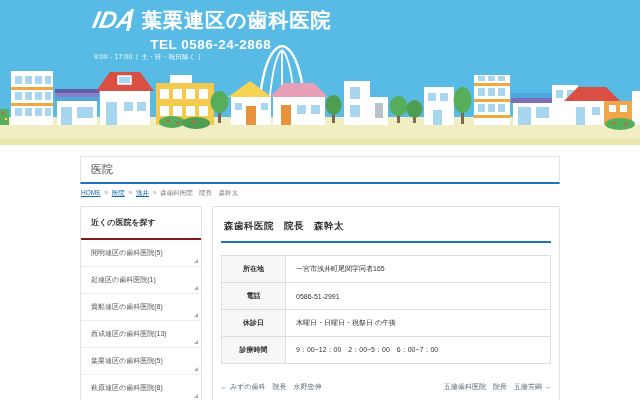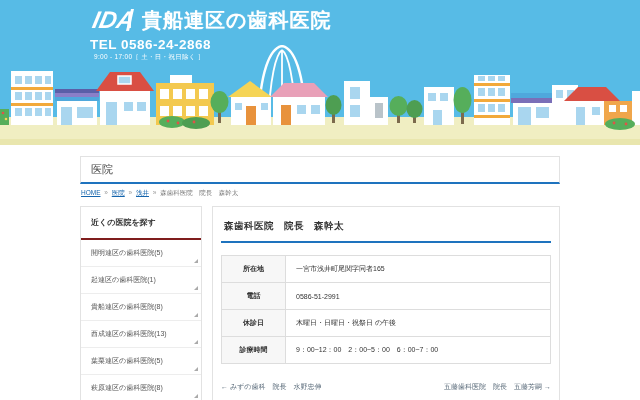--- a/index.html
+++ b/index.html
@@ -6,21 +6,21 @@
   html,body { width:640px; height:400px; overflow:hidden; background:#fff;
     font-family:"Liberation Sans","DejaVu Sans",sans-serif; color:#333; }
 
   
   .site-header { position:relative; width:640px; height:145px; background:#57BBE6; overflow:hidden; }
   .header-text { position:absolute; left:90px; top:6px; z-index:5; color:#fff; }
   .brand-row { display:flex; align-items:center; }
   .logo-svg { display:block; }
   .org-name { font-size:20px; font-weight:bold; letter-spacing:1px; margin-left:8px;
     text-shadow:0 0 1px rgba(255,255,255,.4); }
-  .tel-line { font-size:13.5px; font-weight:bold; margin-top:3px; letter-spacing:.5px; }
+  .tel-line { font-size:13.5px; font-weight:bold; margin-top:3px; letter-spacing:.5px;text-align:center; }
   .hours-line { font-size:6.5px; margin-top:1px; margin-left:4px; letter-spacing:.3px; }
   .city { position:absolute; left:0; bottom:0; width:640px; height:100px; }
 
   
   .container { width:480px; margin:0 auto; }
   .page-title-box { margin-top:11px; border:1px solid #e2e2e2; border-bottom:2px solid #1e73be;
     padding:5px 10px; font-size:11px; color:#444; }
   .breadcrumb { margin:5px 1px 8px; font-size:6.5px; color:#888; }
   .breadcrumb a { color:#1464ac; text-decoration:underline; }
   .breadcrumb .sep { margin:0 2px; color:#999; }
@@ -53,21 +53,21 @@
 
 <div class="site-header">
   <div class="header-text">
     <div class="brand-row">
       <svg class="logo-svg" width="44" height="28" viewBox="0 0 44 28">
         <g transform="skewX(-12)" fill="#fff">
           <text x="6" y="22" font-size="24" font-weight="bold" font-style="italic" font-family="Liberation Sans, sans-serif">IDA</text>
         </g>
         <path d="M41,3 L36,25 L39,25 L44,3 Z" fill="#fff"></path>
       </svg>
-      <span class="org-name">貴船連区の歯科医院</span>
+      <span class="org-name">葉栗連区の歯科医院</span>
     </div>
     <div class="tel-line">TEL 0586-24-2868</div>
     <div class="hours-line">9:00 - 17:00［ 土・日・祝日除く ］</div>
   </div>
 
   <svg class="city" viewBox="0 0 640 100">
 
     <g>
       <rect x="0" y="72" width="640" height="28" fill="#F0EEC2"></rect>
       <rect x="0" y="94" width="640" height="6" fill="#E9E6AE"></rect>

